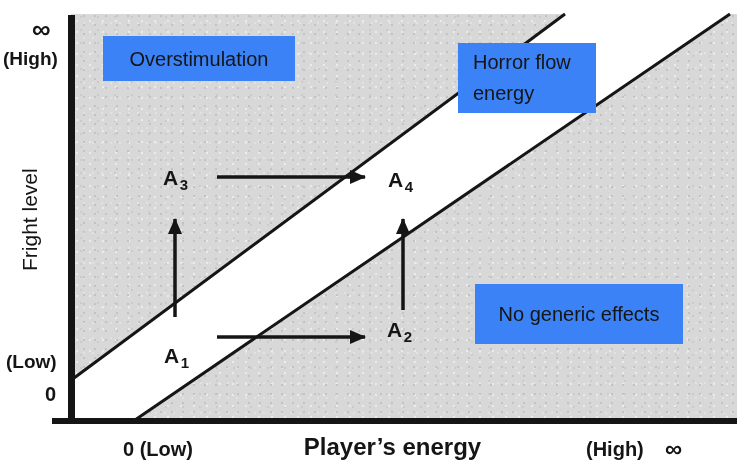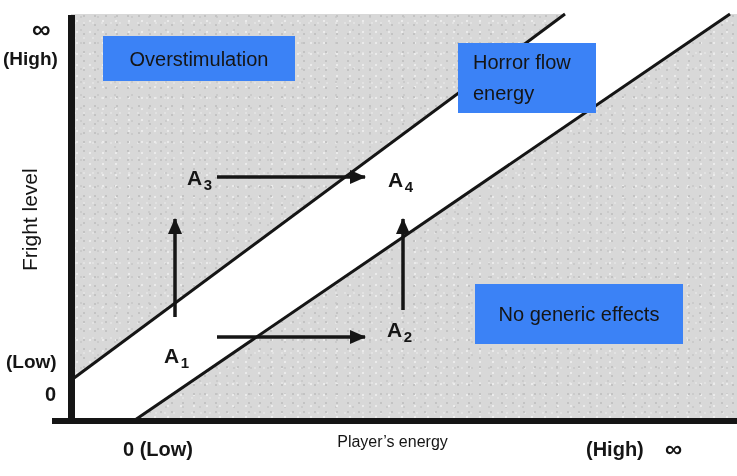--- a/index.html
+++ b/index.html
@@ -67,39 +67,39 @@
     letter-spacing: 0.5px;
   }
   .pt .sub {
     font-size: 15px;
     position: relative;
     top: 5px;
     margin-left: 1px;
   }
   #pt-a1 { left: 164px; top: 320px; margin-top: 24px; }
   #pt-a2 { left: 387px; top: 318px; text-align: center; }
-  #pt-a3 { left: 163px; top: 166px; margin-left: 24px; }
+  #pt-a3 { left: 163px; top: 166px; }
   #pt-a4 { left: 388px; top: 168px; }
 
   
   .axlabel { position: absolute; white-space: nowrap; }
   #y-inf   { left: 32px;  top: 14px;  font-size: 26px; font-weight: bold; }
   #y-high  { left: 3px;   top: 48px;  font-size: 19px; font-weight: bold; }
   #y-title {
     left: 18px; top: 150px; height: 140px;
     font-size: 21px;
     writing-mode: vertical-rl;
     transform: rotate(180deg);
     display: flex; align-items: center; justify-content: center;
   }
   #y-low   { left: 6px;   top: 351px; font-size: 19px; font-weight: bold; }
   #y-zero  { left: 45px;  top: 383px; font-size: 20px; font-weight: bold; }
 
   #x-zero  { left: 101px; top: 438px; font-size: 20px; font-weight: bold; margin-left: 22px; }
-  #x-title { left: 295px; top: 433px; width: 195px; text-align: center; font-size: 16px; }
+  #x-title { left: 295px; top: 433px; width: 195px; text-align: center; font-size: 24px; font-weight: bold; }
   #x-high  { left: 586px; top: 438px; font-size: 20px; font-weight: bold; }
   #x-inf   { left: 665px; top: 435px; font-size: 24px; font-weight: bold; }
 </style>
 </head>
 <body>
 
 <div id="stage">
 
   <div id="plot-area"></div>
 

